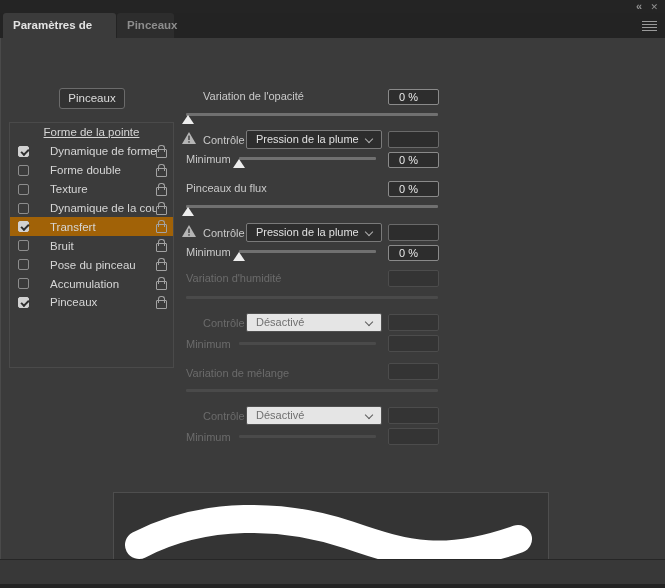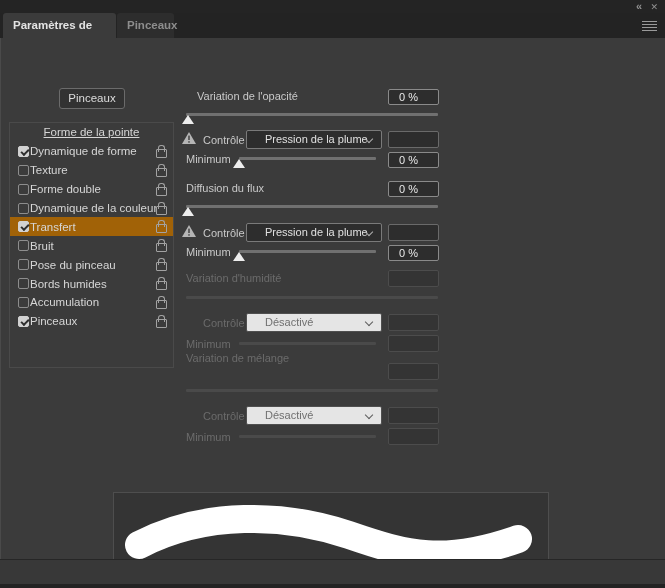--- a/index.html
+++ b/index.html
@@ -23,21 +23,21 @@
   
   .panel { position:absolute; top:38px; left:0; width:665px; height:521px; background:#3b3b3b; border-left:1px solid #4a4a4a; }
 
   
   .brushes-btn { position:absolute; left:58px; top:50px; width:66px; height:21px; line-height:19px;
     text-align:center; color:#dcdcdc; font-size:11.5px; background:#323232; border:1px solid #6b6b6b; border-radius:3px; cursor:pointer; }
   .sidebar-list { position:absolute; left:8px; top:84px; width:165px; height:246px; border:1px solid #4a4a4a; display:flex; flex-direction:column; }
   .sb-header { height:18.9px; display:flex; align-items:center; justify-content:center; color:#d6d6d6; font-size:11.5px;text-decoration:underline; }
   .sb-row { height:18.9px; display:flex; align-items:center; padding:0 6px 0 8px; color:#d6d6d6; font-size:11.5px; cursor:pointer; }
   .sb-row.selected { background:#a16207; }
-  .sb-label { flex:1; margin-left:1px; white-space:nowrap; overflow:hidden; }
+  .sb-label { flex:1; margin-left:21px; white-space:nowrap; overflow:hidden; }
   .cb { width:11px; height:11px; border-radius:2px; border:1px solid #8d8d8d; position:relative; flex:0 0 auto; }
   .cb.checked { background:#d2d2d2; border-color:#d2d2d2; }
   .cb.checked::after { content:""; position:absolute; left:2px; top:2px; width:6px; height:3px;
     border-left:2px solid #2e2e2e; border-bottom:2px solid #2e2e2e; transform:rotate(-45deg); }
   .lock { position:relative; width:11px; height:13px; flex:0 0 auto; }
   .lock::before { content:""; position:absolute; top:0; left:2px; width:5px; height:6px;
     border:1px solid #a2a2a2; border-bottom:none; border-radius:3px 3px 0 0; }
   .lock::after { content:""; position:absolute; bottom:0; left:0; width:9px; height:7px;
     border:1px solid #a2a2a2; border-radius:1px; }
 
@@ -46,21 +46,21 @@
   .lbl.dis { color:#6b6b6b; }
   .fld { position:absolute; width:51px; height:16px; background:#2d2d2d; border:1px solid #8a8a8a;
     border-radius:2px; color:#e8e8e8; font-size:11px; line-height:14px; padding-left:10px; }
   .fld.empty { border-color:#6a6a6a; }
   .fld.dis { background:#343434; border-color:#4c4c4c; }
   .track { position:absolute; height:3px; background:#707070; border-radius:1px; cursor:pointer; }
   .track.dis { background:#4a4a4a; cursor:default; }
   .thumb { position:absolute; width:0; height:0; border-left:6px solid transparent;
     border-right:6px solid transparent; border-bottom:9px solid #ededed; cursor:pointer; }
   .dd { position:absolute; width:136px; height:19px; background:#2d2d2d; border:1px solid #7a7a7a;
-    border-radius:2px; color:#e0e0e0; font-size:11px; line-height:17px; padding-left:18px; cursor:pointer; }
+    border-radius:2px; color:#e0e0e0; font-size:11px; line-height:17px; padding-left:9px; cursor:pointer; }
   .dd .chev { position:absolute; right:9px; top:5px; width:6px; height:6px;
     border-right:1.5px solid #b0b0b0; border-bottom:1.5px solid #b0b0b0; transform:rotate(45deg); }
   .dd.dis { background:#e5e5e5; border-color:#4f4f4f; color:#707070; cursor:default; }
   .dd.dis .chev { border-color:#5c5c5c; }
   .warn { position:absolute; width:14px; height:12px; }
 
   
   .preview { position:absolute; left:112px; top:454px; width:436px; height:100px; background:#343434; border:1px solid #4e4e4e; }
 
   
@@ -89,26 +89,26 @@
 
     <div class="sidebar-list">
       <div class="sb-header">Forme de la pointe</div>
       <div class="sb-row">
         <span class="cb checked"></span>
         <span class="sb-label">Dynamique de forme</span>
         <span class="lock"></span>
       </div>
       <div class="sb-row">
         <span class="cb"></span>
+        <span class="sb-label">Forme double</span>
+        <span class="lock"></span>
+      </div>
+      <div class="sb-row">
+        <span class="cb"></span>
         <span class="sb-label">Texture</span>
-        <span class="lock"></span>
-      </div>
-      <div class="sb-row">
-        <span class="cb"></span>
-        <span class="sb-label">Forme double</span>
         <span class="lock"></span>
       </div>
       <div class="sb-row">
         <span class="cb"></span>
         <span class="sb-label">Dynamique de la couleur</span>
         <span class="lock"></span>
       </div>
       <div class="sb-row selected">
         <span class="cb checked"></span>
         <span class="sb-label">Transfert</span>
@@ -119,36 +119,31 @@
         <span class="sb-label">Bruit</span>
         <span class="lock"></span>
       </div>
       <div class="sb-row">
         <span class="cb"></span>
         <span class="sb-label">Pose du pinceau</span>
         <span class="lock"></span>
       </div>
       <div class="sb-row">
         <span class="cb"></span>
-        <span class="sb-label">Bords humides</span>
-        <span class="lock"></span>
-      </div>
-      <div class="sb-row">
-        <span class="cb"></span>
         <span class="sb-label">Accumulation</span>
         <span class="lock"></span>
       </div>
       <div class="sb-row">
         <span class="cb checked"></span>
         <span class="sb-label">Pinceaux</span>
         <span class="lock"></span>
       </div>
     </div>
 
-    <div class="lbl" style="left:196px; top:52px;">Variation de l'opacité</div>
+    <div class="lbl" style="left:202px; top:52px;">Variation de l'opacité</div>
     <div class="fld" style="left:387px; top:51px;">0 %</div>
     <div class="track" style="left:185px; top:75px; width:252px;"></div>
     <div class="thumb" style="left:181px; top:77px;"></div>
 
     <svg class="warn" style="left:181px; top:94px;" viewBox="0 0 14 12">
       <path d="M7 0 L14 12 L0 12 Z" fill="#b5b5b5"></path>
       <rect x="6.3" y="3.6" width="1.4" height="4.4" fill="#3b3b3b"></rect>
       <rect x="6.3" y="9.2" width="1.4" height="1.5" fill="#3b3b3b"></rect>
     </svg>
     <div class="lbl" style="left:202px; top:96px;">Contrôle :</div>
@@ -156,21 +151,21 @@
       <span>Pression de la plume</span>
       <span class="chev"></span>
     </div>
     <div class="fld empty" style="left:387px; top:93px; height:17px;"></div>
 
     <div class="lbl" style="left:185px; top:115px;">Minimum</div>
     <div class="track" style="left:238px; top:119px; width:137px;"></div>
     <div class="thumb" style="left:232px; top:121px;"></div>
     <div class="fld" style="left:387px; top:114px;">0 %</div>
 
-    <div class="lbl" style="left:185px; top:144px;">Diffusion du flux</div>
+    <div class="lbl" style="left:185px; top:144px;">Pinceaux du flux</div>
     <div class="fld" style="left:387px; top:143px;">0 %</div>
     <div class="track" style="left:185px; top:167px; width:252px;"></div>
     <div class="thumb" style="left:181px; top:169px;"></div>
 
     <svg class="warn" style="left:181px; top:187px;" viewBox="0 0 14 12">
       <path d="M7 0 L14 12 L0 12 Z" fill="#b5b5b5"></path>
       <rect x="6.3" y="3.6" width="1.4" height="4.4" fill="#3b3b3b"></rect>
       <rect x="6.3" y="9.2" width="1.4" height="1.5" fill="#3b3b3b"></rect>
     </svg>
     <div class="lbl" style="left:202px; top:189px;">Contrôle :</div>
@@ -193,21 +188,21 @@
     <div class="dd dis" style="left:245px; top:275px;">
       <span>Désactivé</span>
       <span class="chev"></span>
     </div>
     <div class="fld dis" style="left:387px; top:276px; height:17px;"></div>
 
     <div class="lbl dis" style="left:185px; top:300px;">Minimum</div>
     <div class="track dis" style="left:238px; top:304px; width:137px;"></div>
     <div class="fld dis" style="left:387px; top:297px; height:17px;"></div>
 
-    <div class="lbl dis" style="left:185px; top:314px;">Variation de mélange</div>
+    <div class="lbl dis" style="left:185px; top:329px;">Variation de mélange</div>
     <div class="fld dis" style="left:387px; top:325px; height:17px;"></div>
     <div class="track dis" style="left:185px; top:351px; width:252px;"></div>
 
     <div class="lbl dis" style="left:202px; top:372px;">Contrôle :</div>
     <div class="dd dis" style="left:245px; top:368px;">
       <span>Désactivé</span>
       <span class="chev"></span>
     </div>
     <div class="fld dis" style="left:387px; top:369px; height:17px;"></div>
 

